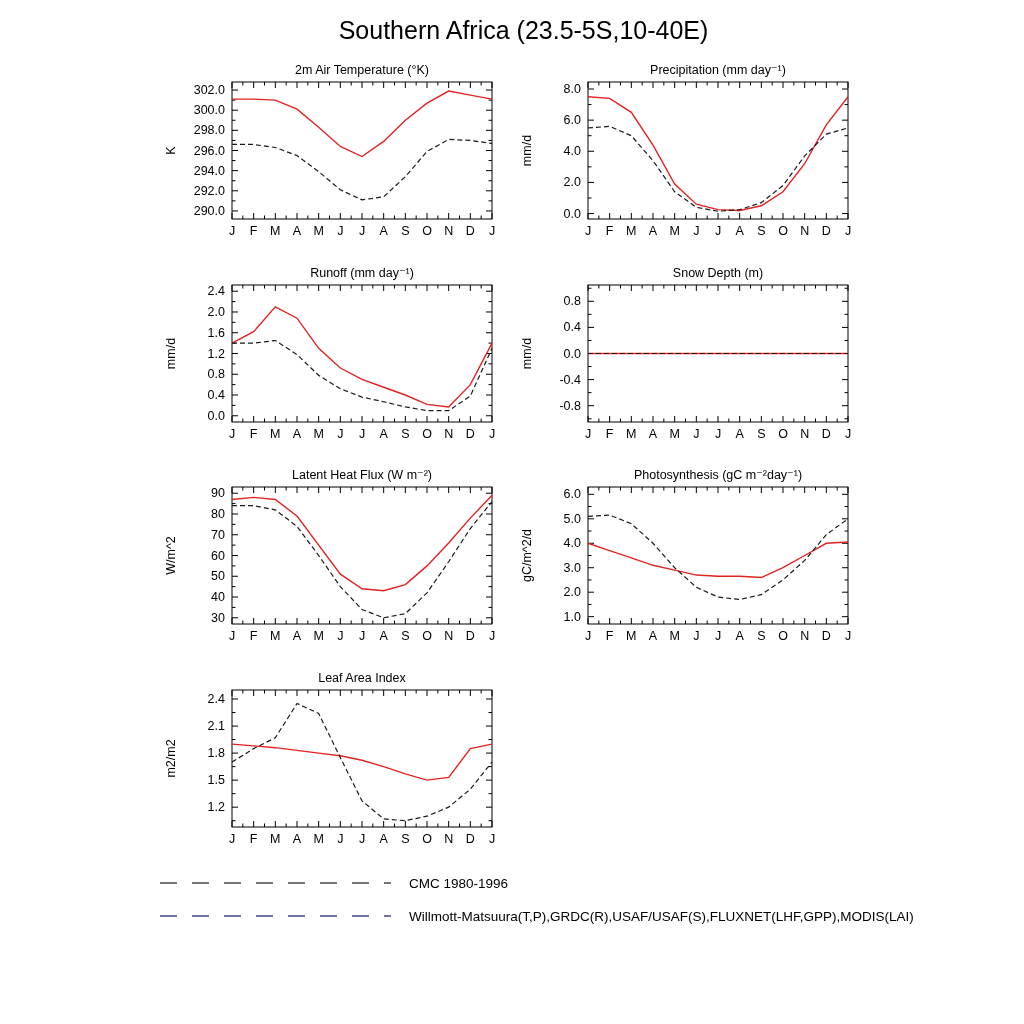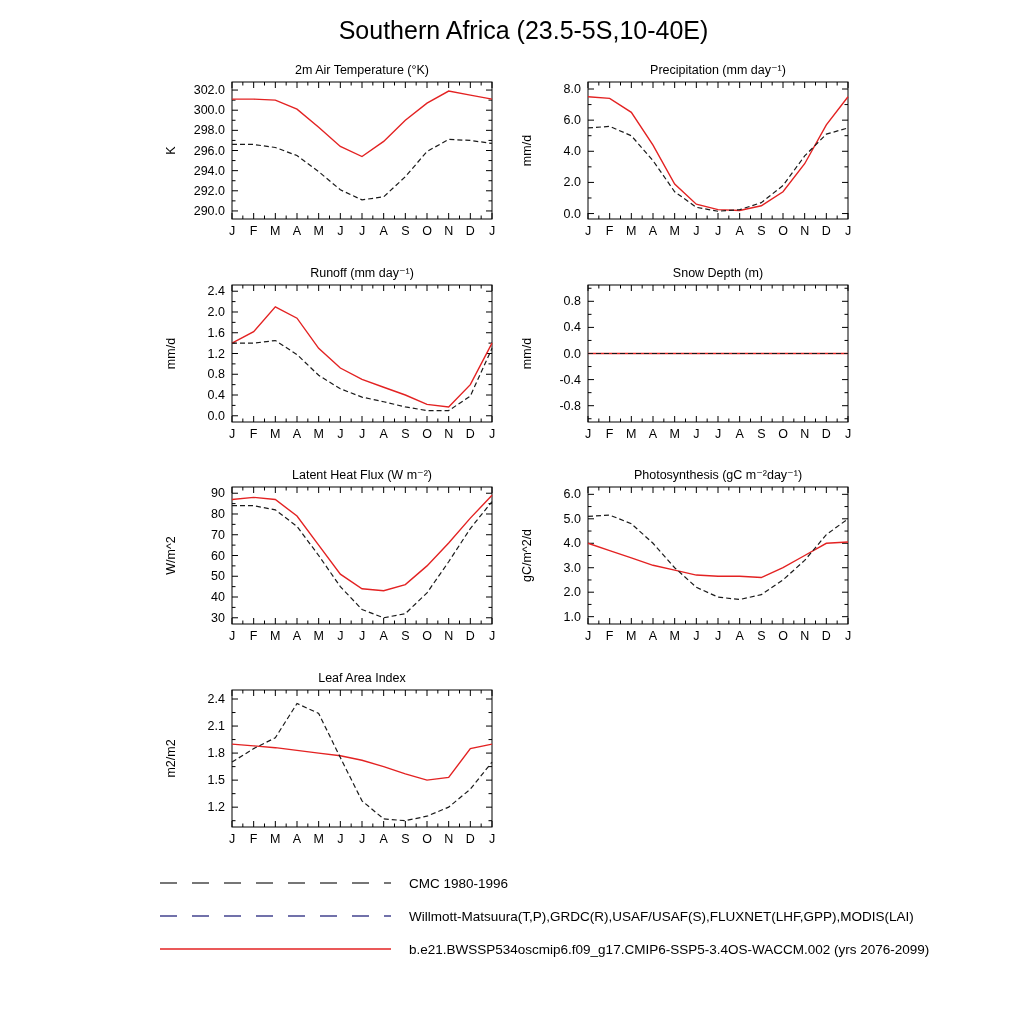--- a/index.html
+++ b/index.html
@@ -718,20 +718,14 @@
           <line x1="2" y1="5" x2="233" y2="5" stroke="#4a4a4a" stroke-width="1.6" stroke-dasharray="17 15"></line>
         </svg>
       <span class="legend-label">CMC 1980-1996</span>
     </div>
     <div class="legend-row">
       <svg class="legend-line" width="235" height="10">
           <line x1="2" y1="5" x2="233" y2="5" stroke="#43438f" stroke-width="1.6" stroke-dasharray="17 15"></line>
         </svg>
       <span class="legend-label">Willmott-Matsuura(T,P),GRDC(R),USAF/USAF(S),FLUXNET(LHF,GPP),MODIS(LAI)</span>
     </div>
-    <div class="legend-row">
-      <svg class="legend-line" width="235" height="10">
-          <line x1="2" y1="5" x2="233" y2="5" stroke="#e32222" stroke-width="1.3"></line>
-        </svg>
-      <span class="legend-label">b.e21.BWSSP534oscmip6.f09_g17.CMIP6-SSP5-3.4OS-WACCM.002 (yrs 2076-2099)</span>
-    </div>
   </div>
 </div>
 
 </body></html>

